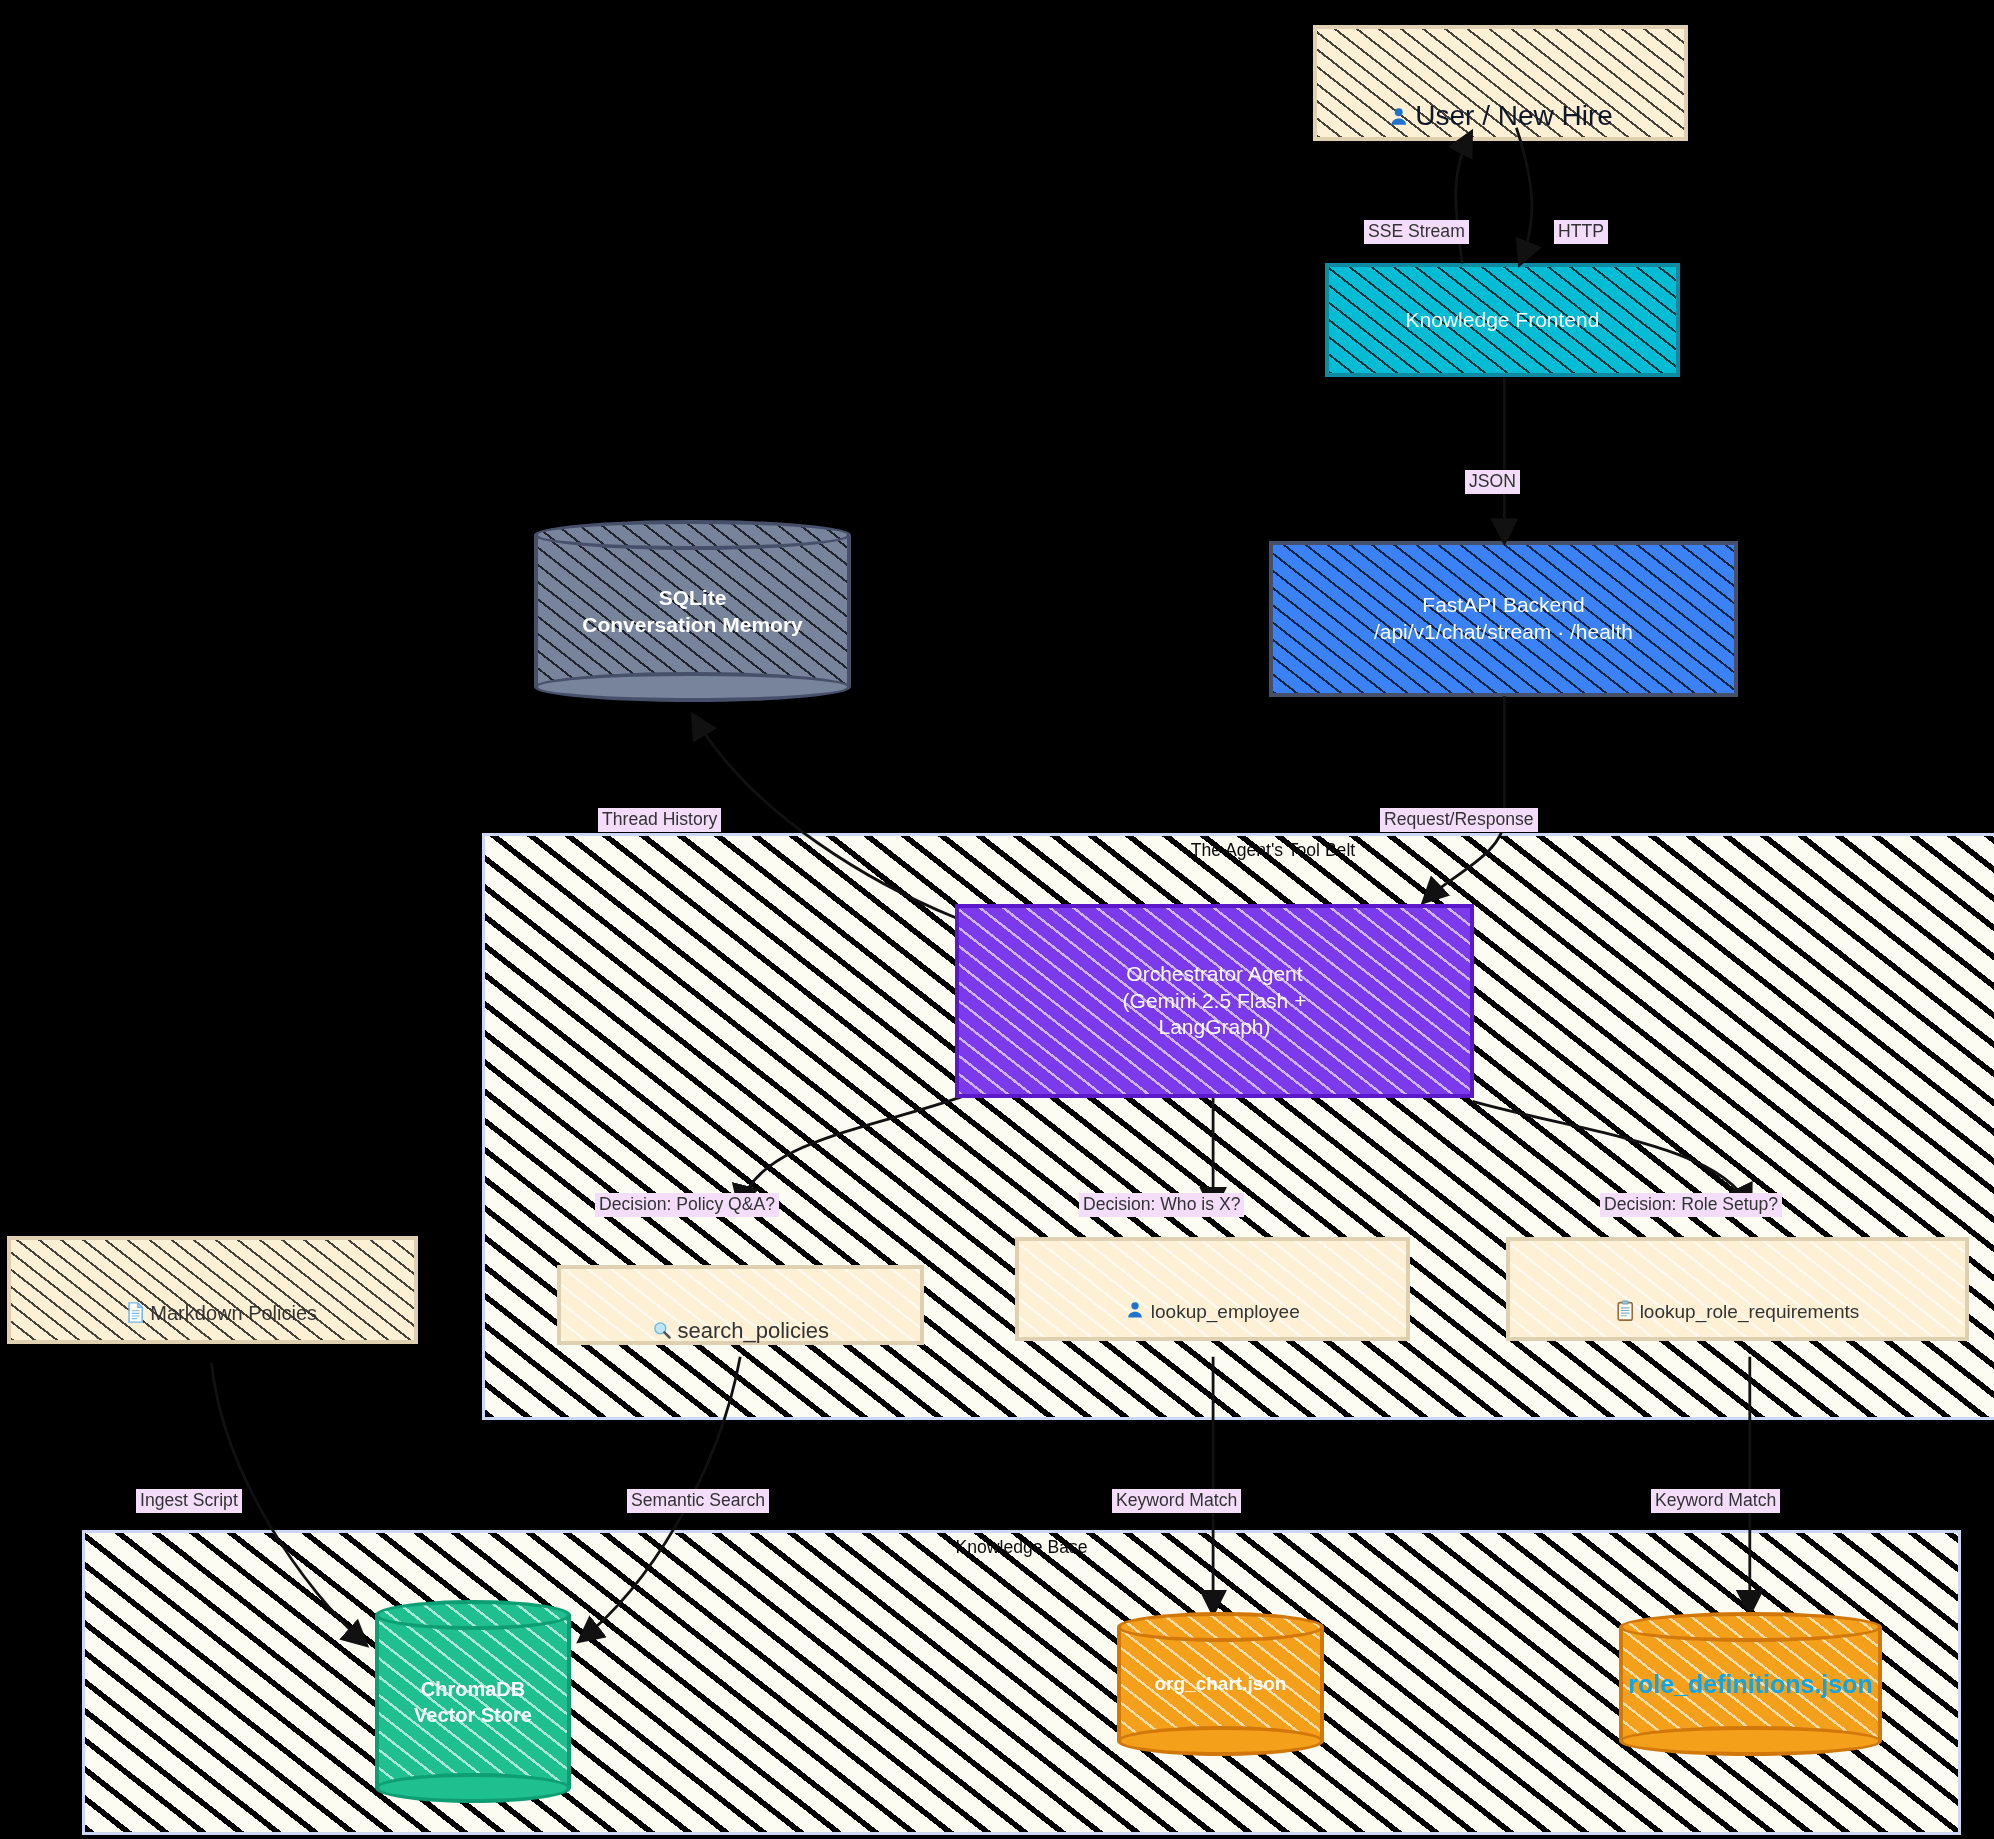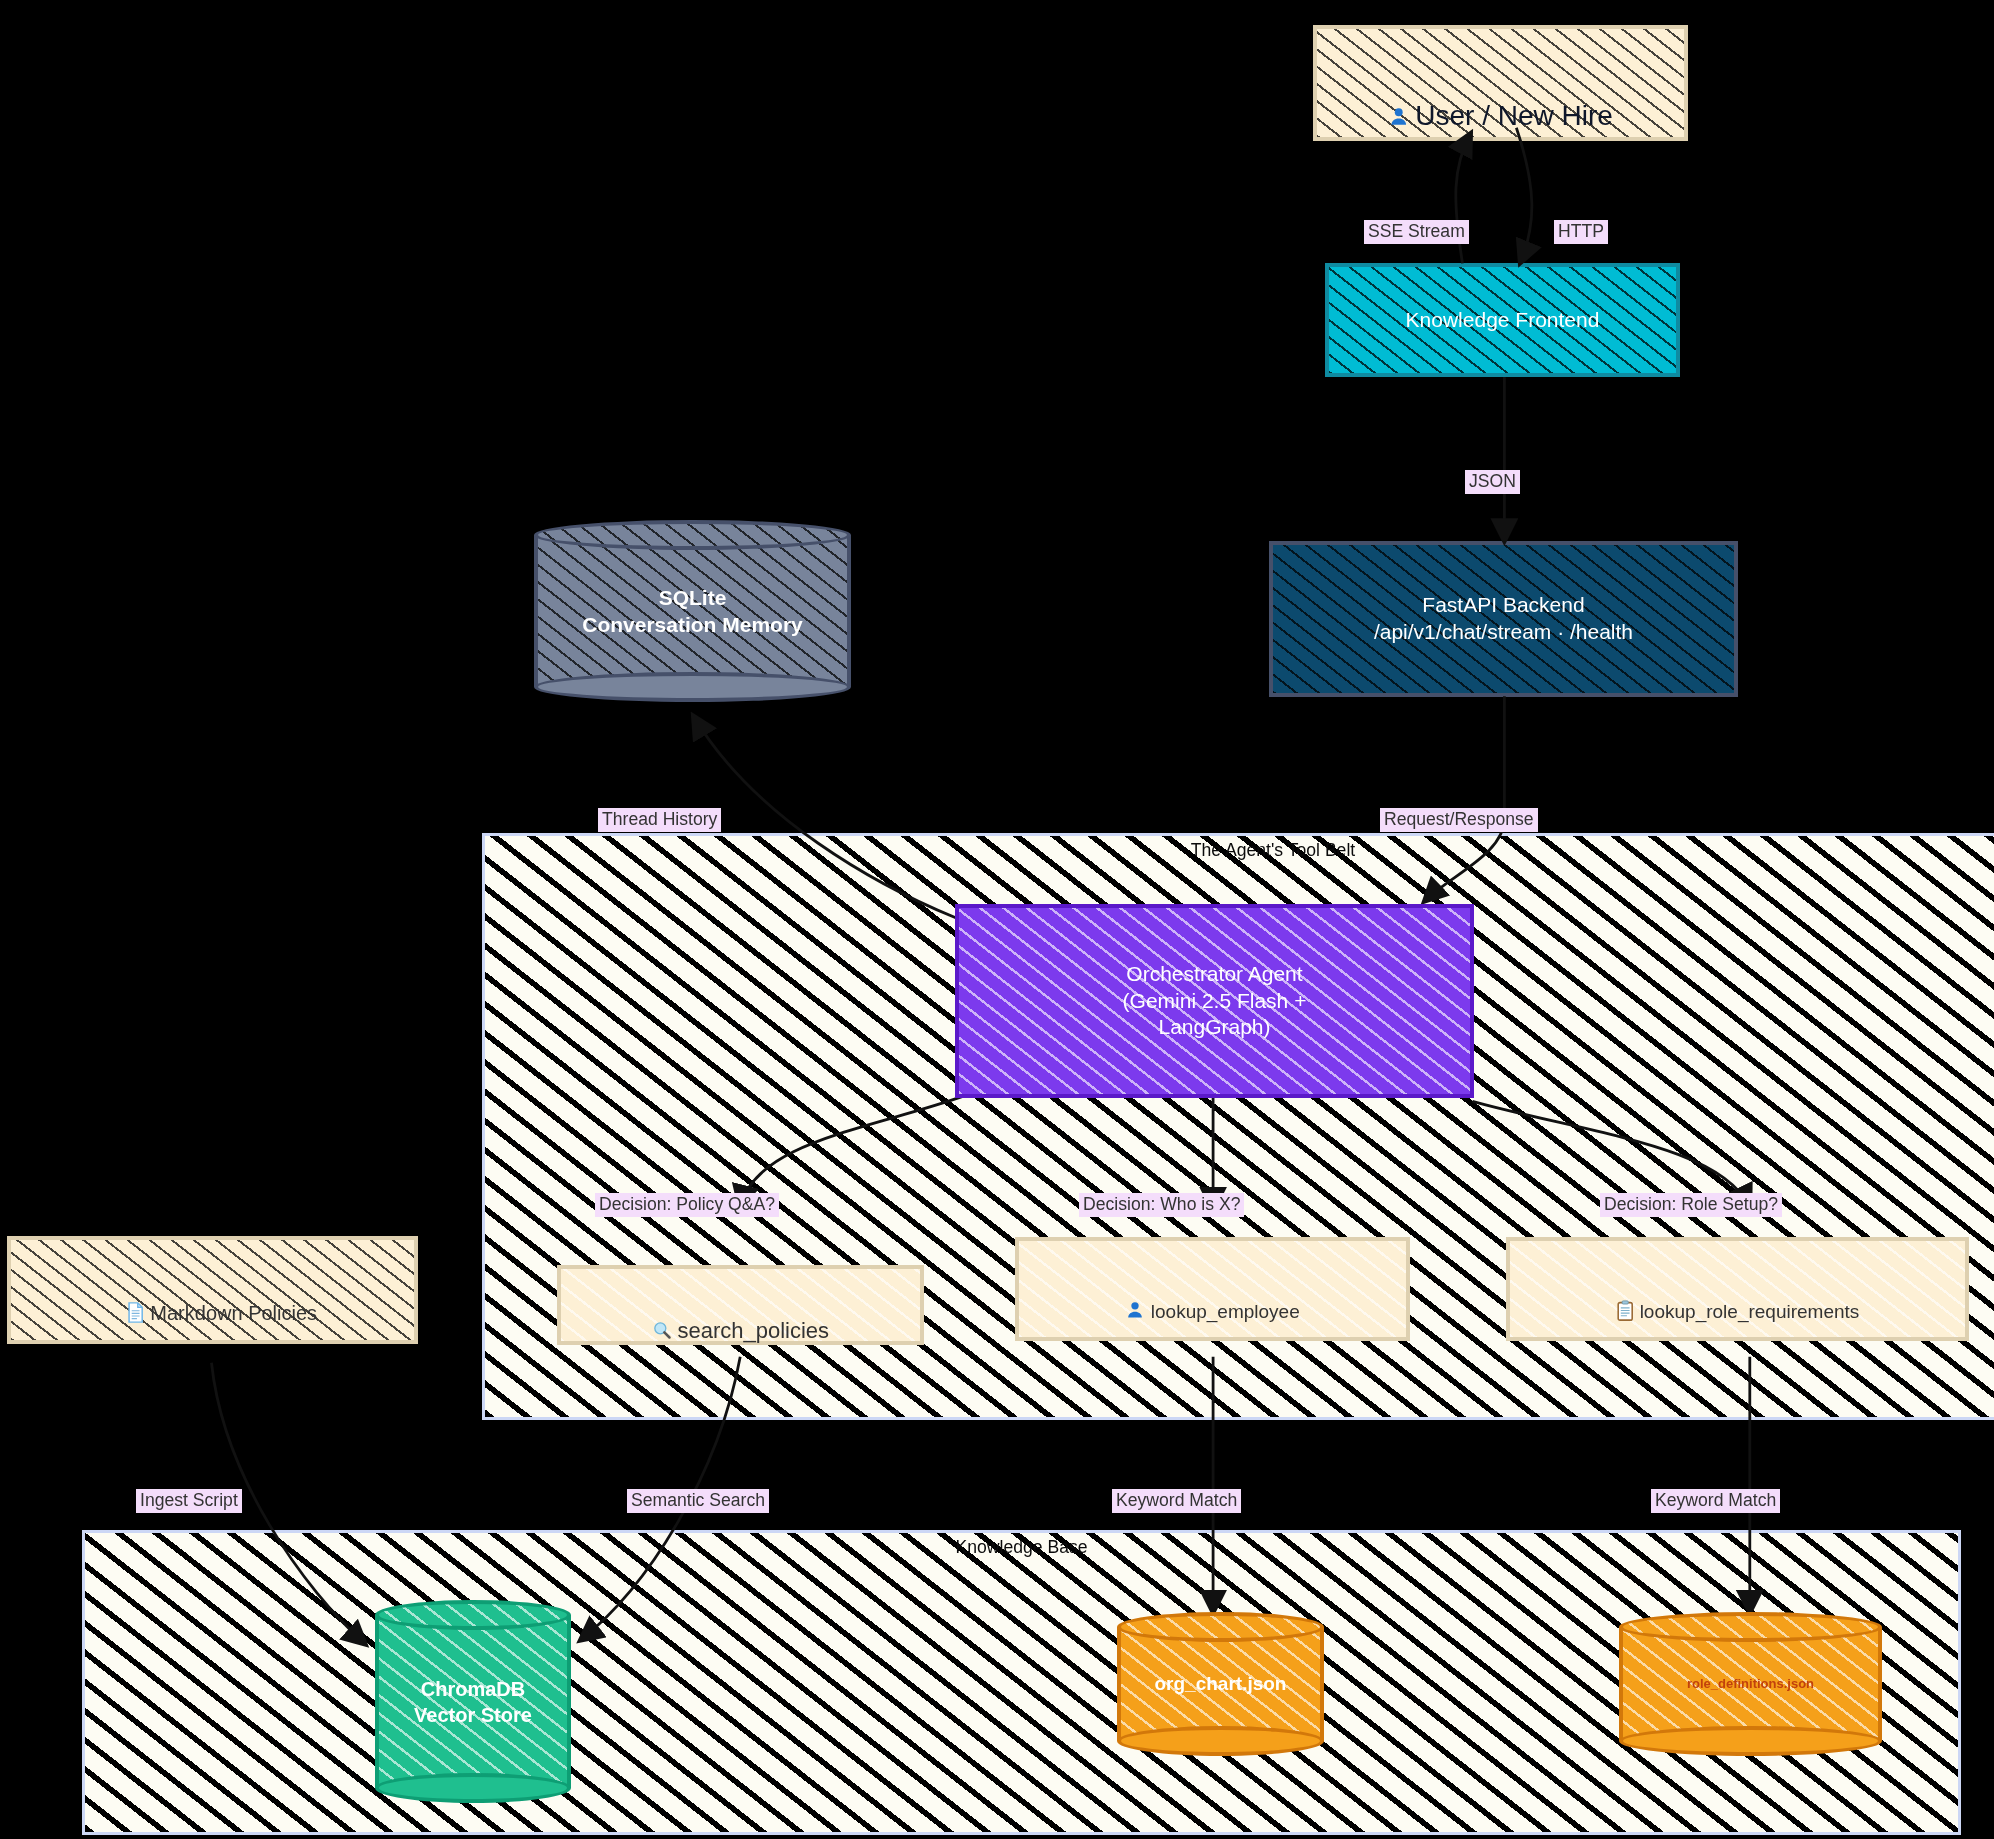--- a/index.html
+++ b/index.html
@@ -101,21 +101,21 @@
           </svg>
       </span><span>User / New Hire</span>
     </div>
   </div>
 
   <div class="node rect" style="left:1325px;top:263px;width:355px;height:114px;background:#00bcd4;border-color:#0f8ba1;border-width:4.4px;font-size:21px;color:#fff;">
     <div class="hatch dark"></div>
     <div class="lbl">Knowledge Frontend</div>
   </div>
 
-  <div class="node rect" style="left:1269px;top:541px;width:469px;height:156px;background:#0c4a6e;border-color:#46506a;border-width:4.4px;font-size:21px;color:#fff;">
+  <div class="node rect" style="left:1269px;top:541px;width:469px;height:156px;background:#3b82f6;border-color:#46506a;border-width:4.4px;font-size:21px;color:#fff;">
     <div class="hatch dark"></div>
     <div class="lbl">FastAPI Backend
 /api/v1/chat/stream · /health</div>
   </div>
 
   <div class="cyl" style="left:534px;top:520px;width:317px;height:182px;font-size:21px;color:#fff;">
     <div class="body" style="background:#78849b;border-color:#46506a;">
       <div class="hatch dark"></div>
     </div>
     <div class="bot" style="background:#78849b;border-color:#46506a;"></div>
@@ -203,21 +203,21 @@
     <div class="body" style="background:#f5a01a;border-color:#d2780a;">
       <div class="hatch light"></div>
     </div>
     <div class="bot" style="background:#f5a01a;border-color:#d2780a;"></div>
     <div class="top" style="background:#f5a01a;border-color:#d2780a;">
       <div class="hatch light"></div>
     </div>
     <div class="clbl">org_chart.json</div>
   </div>
 
-  <div class="cyl" style="left:1619px;top:1612px;width:263px;height:144px;font-size:13px;color:#c2410c;z-index:30;">
+  <div class="cyl" style="left:1619px;top:1612px;width:263px;height:144px;font-size:25px;color:#0ea5e9;z-index:30;">
     <div class="body" style="background:#f5a01a;border-color:#d2780a;">
       <div class="hatch light"></div>
     </div>
     <div class="bot" style="background:#f5a01a;border-color:#d2780a;"></div>
     <div class="top" style="background:#f5a01a;border-color:#d2780a;">
       <div class="hatch light"></div>
     </div>
     <div class="clbl">role_definitions.json</div>
   </div>
 

